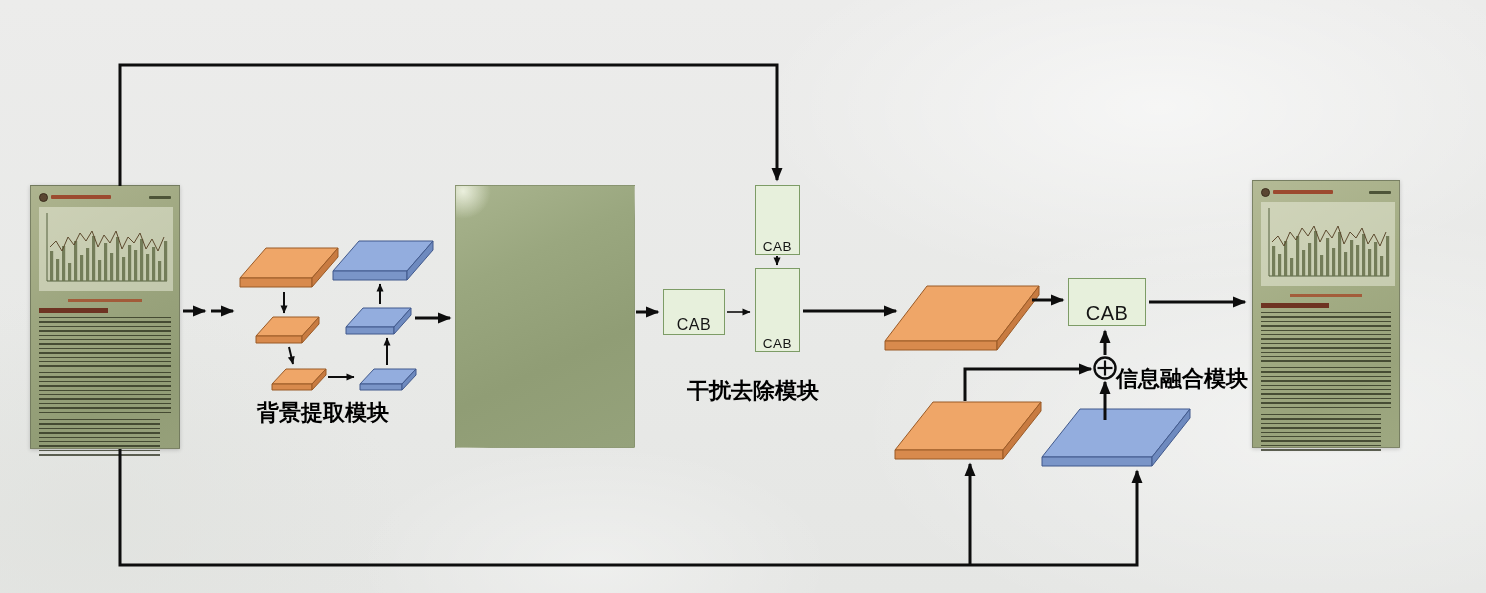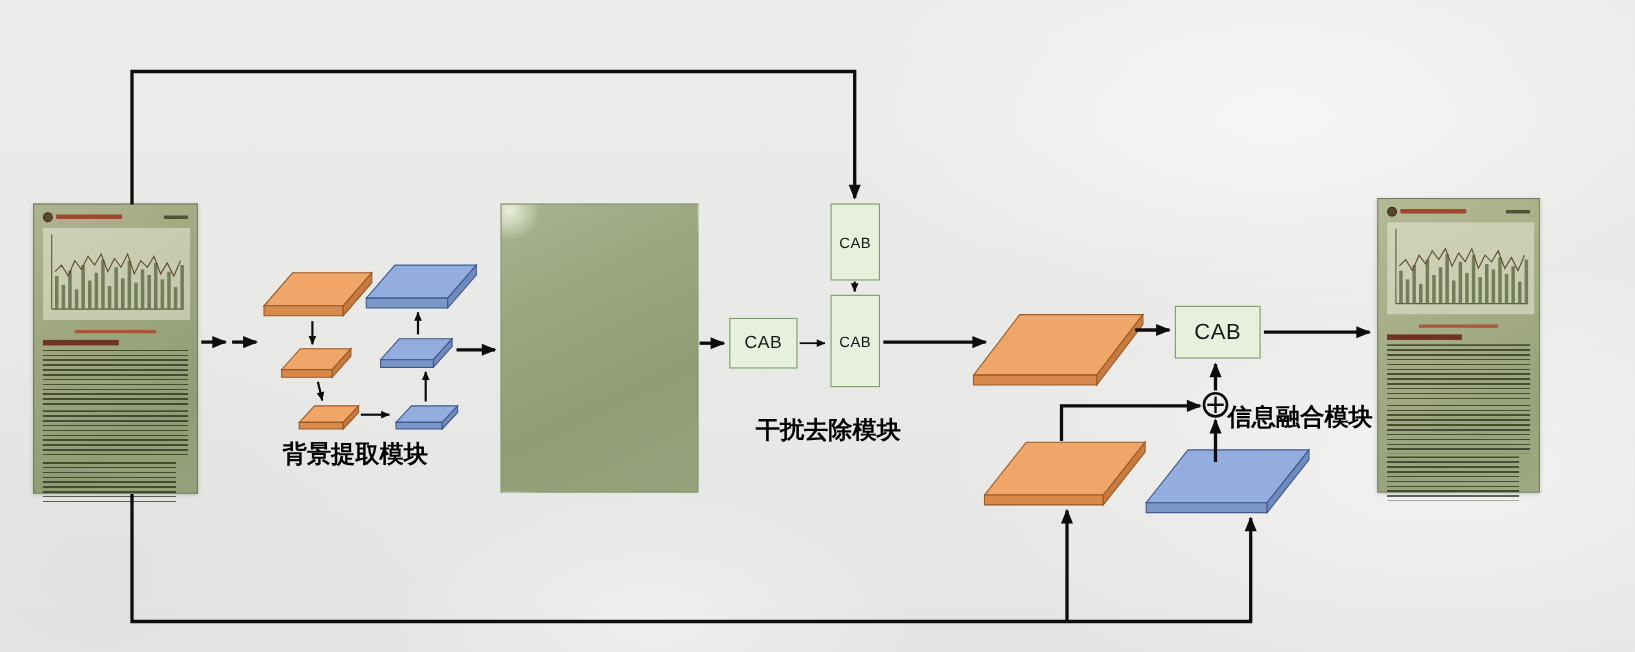--- a/index.html
+++ b/index.html
@@ -47,21 +47,21 @@
     border:1px solid rgba(120,130,100,.4);
     background:
       radial-gradient(circle at 4% 2%, rgba(242,246,230,.9), rgba(242,246,230,0) 9%),
       linear-gradient(155deg,#a9b48e 0%,#9aa77f 30%,#909d75 65%,#95a27b 100%);
   }
 
   
   .cab {
     position:absolute; z-index:2; box-sizing:border-box;
     background:#e7f0dc; border:1.4px solid #7d9c66;
-    display:flex; align-items:center; justify-content:center;
+    display:flex; align-items:flex-end; justify-content:center;
     color:#151515; letter-spacing:.5px;
   }
   .cab-top    { left:755px; top:185px; width:45px; height:70px; font-size:13.5px; }
   .cab-left   { left:663px; top:289px; width:62px; height:46px; font-size:16px; }
   .cab-middle { left:755px; top:268px; width:45px; height:84px; font-size:13.5px; }
   .cab-fusion { left:1068px; top:278px; width:78px; height:48px; font-size:20px; }
 
   
   .module-label { position:absolute; z-index:2; font-weight:bold; font-size:22px; color:#000; white-space:nowrap; }
   .lbl-bg     { left:238px;  top:398px; width:170px; text-align:center; }

